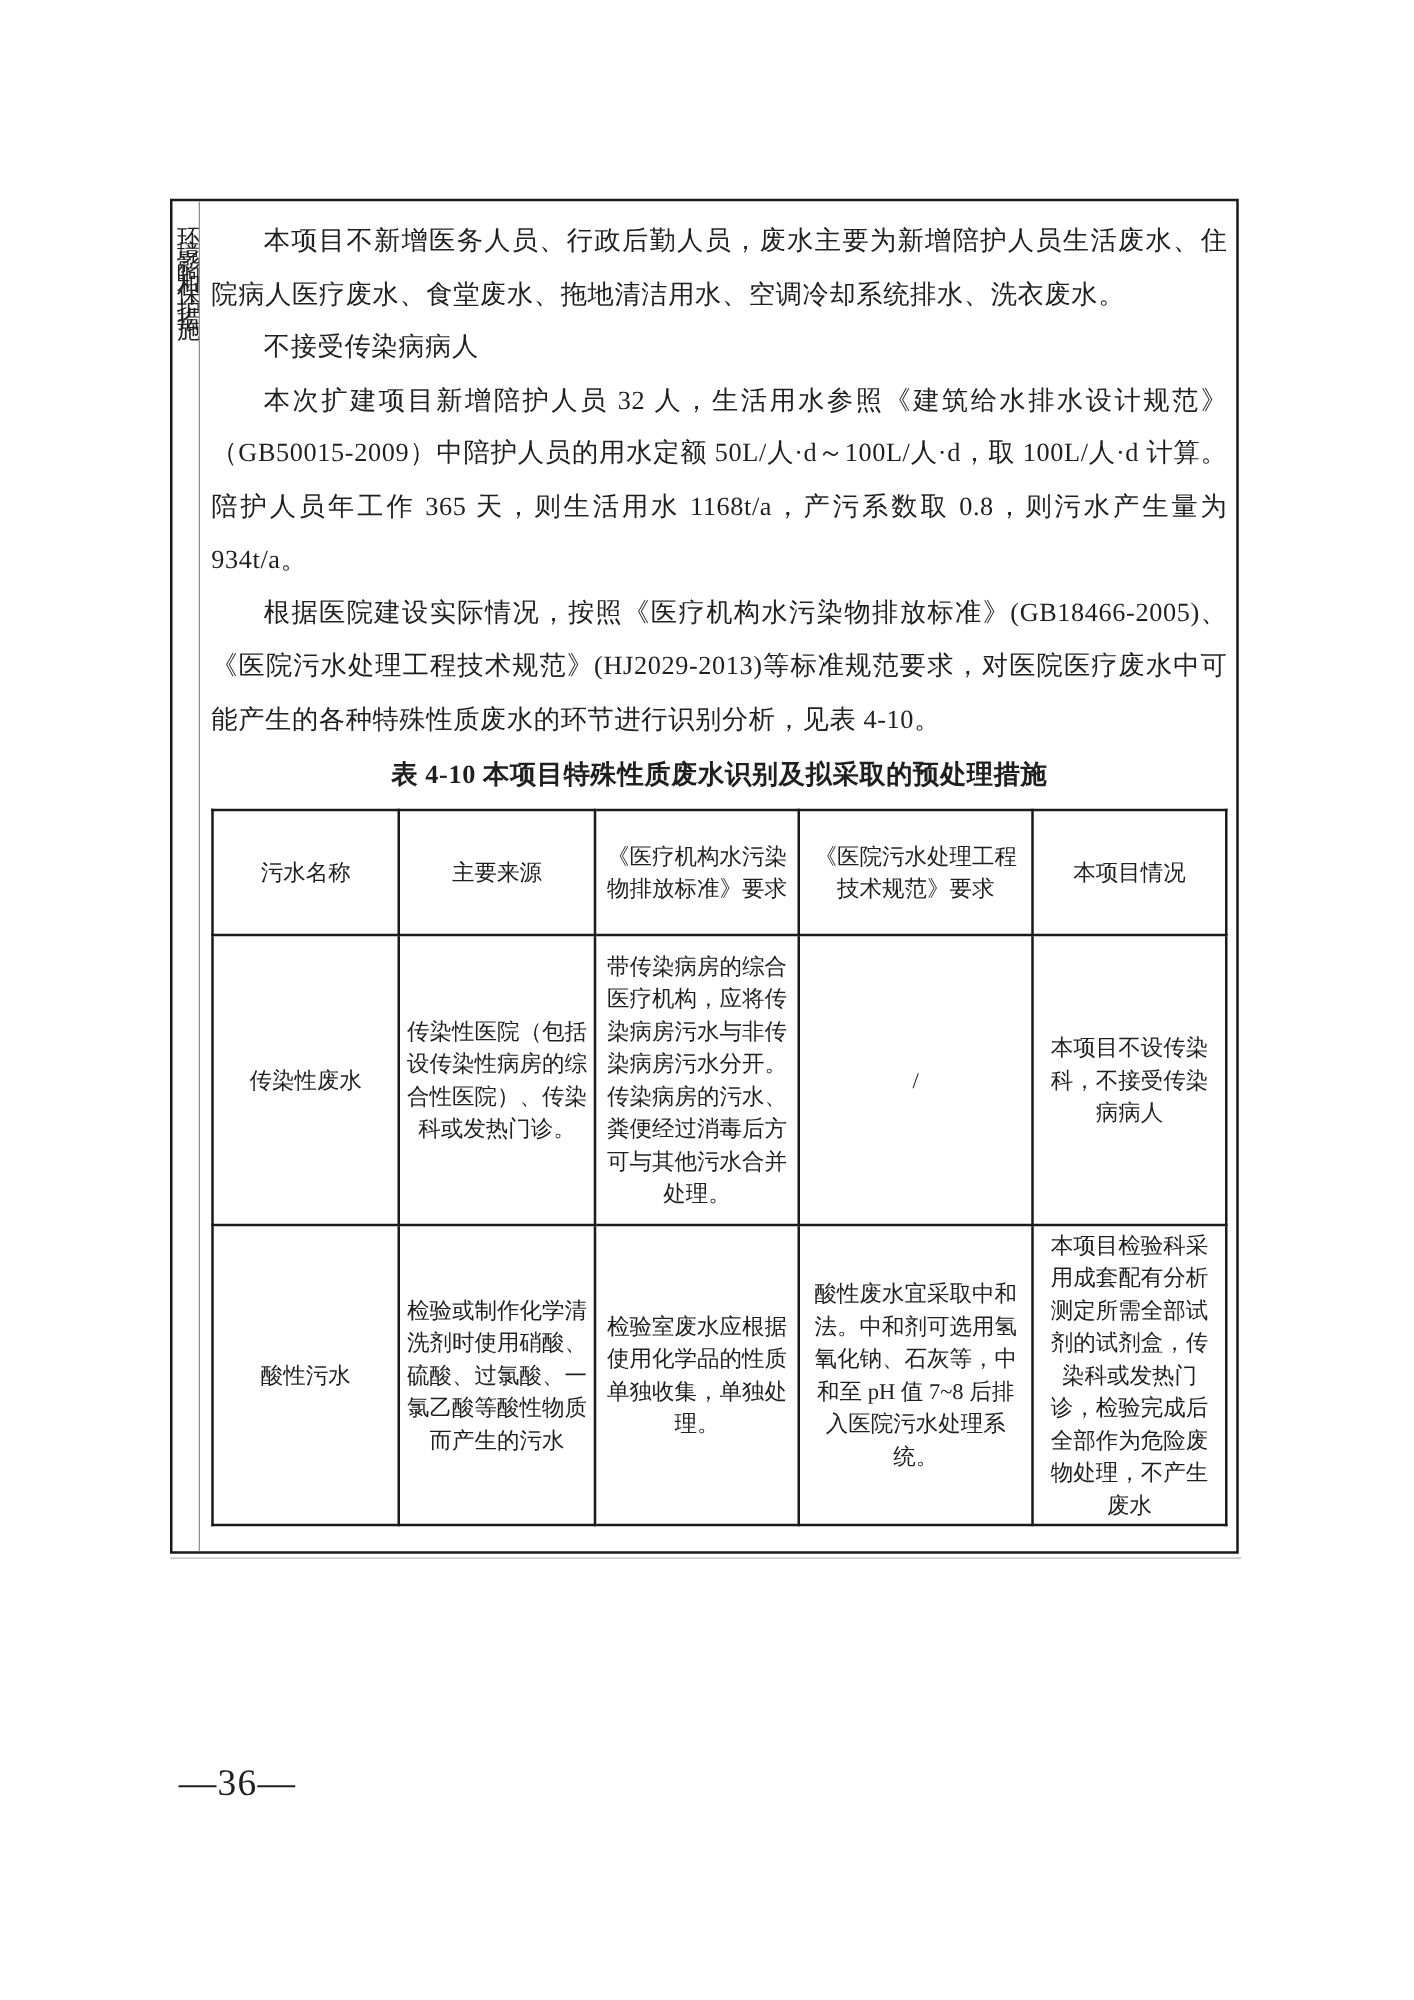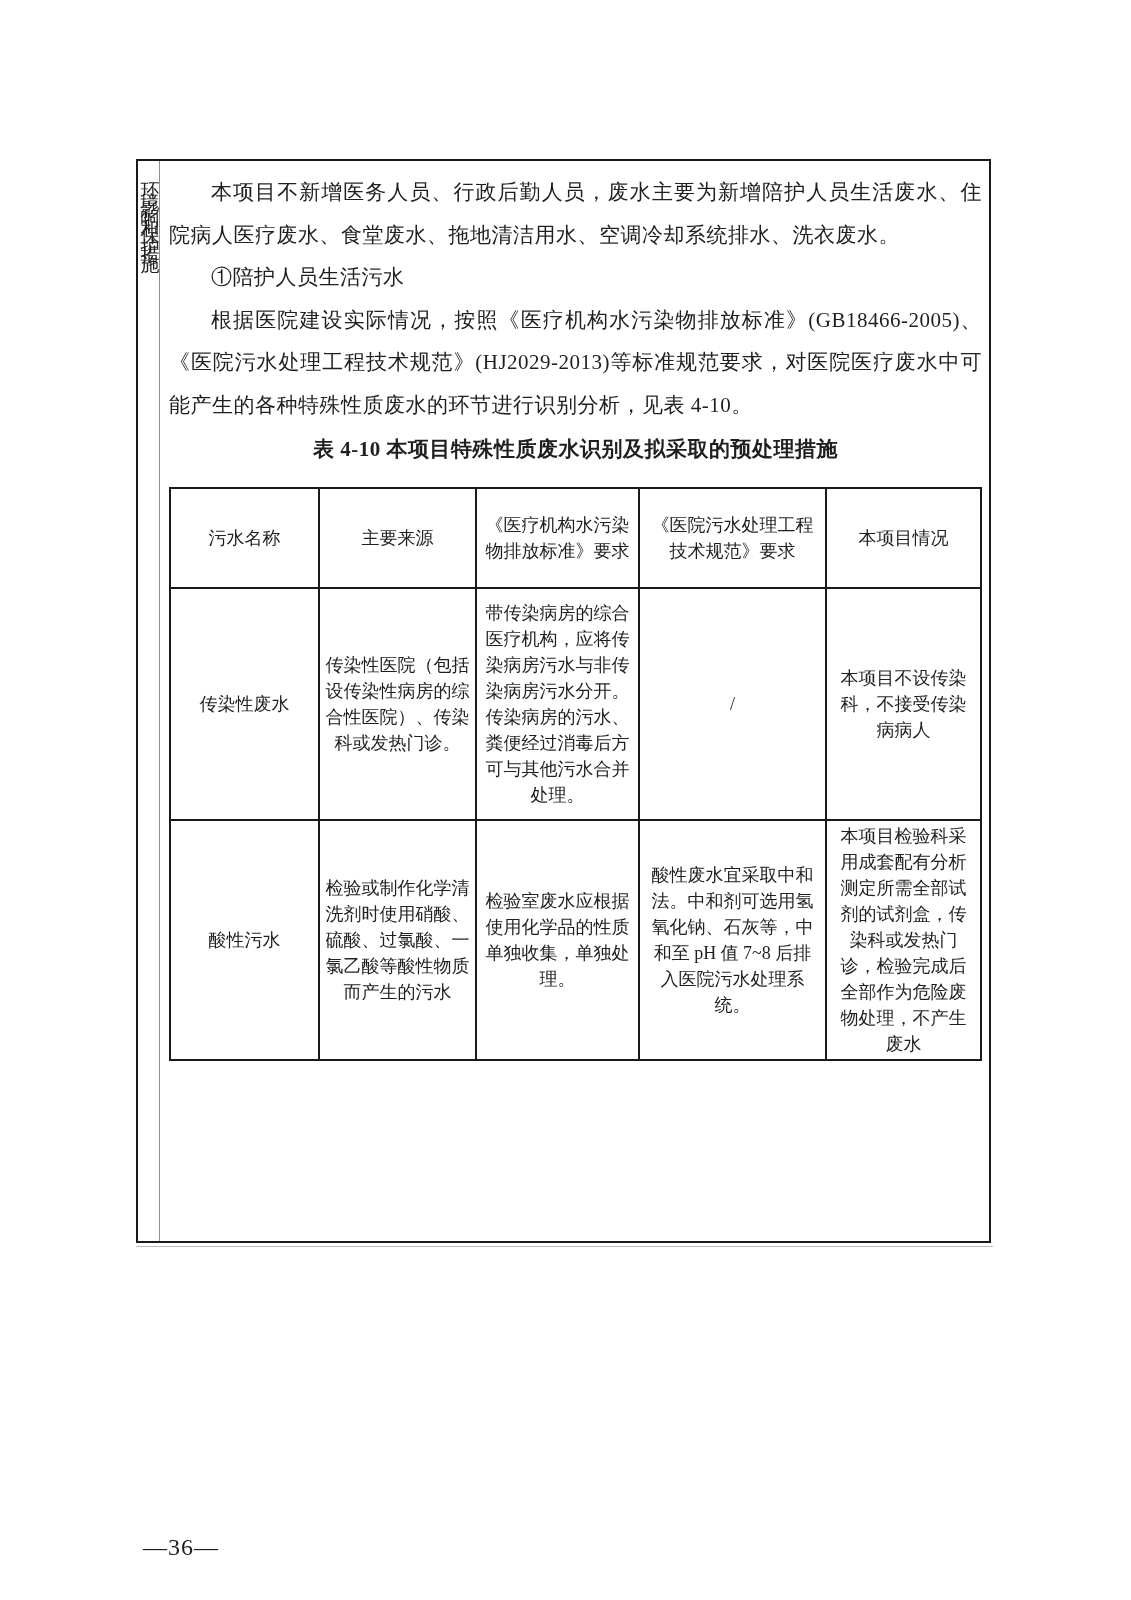--- a/index.html
+++ b/index.html
@@ -33,54 +33,55 @@
   }
   .content { flex:1 1 auto; padding:10px 12px 16px 9px; }
   .para {
     font-size:21px; line-height:42.5px;
     text-align:justify; text-indent:2em;
     letter-spacing:0.5px;
   }
   .table-title {
     text-align:center; font-weight:bold;
     font-size:21px; line-height:28px;
-    margin-top:9px; margin-bottom:24px;
+    margin-top:9px; margin-bottom:14px;
     letter-spacing:0.5px;
   }
   table.pre-table {
     border-collapse:collapse; table-layout:fixed;
     width:811px; margin-left:0;
   }
   .pre-table col.c1{width:149px}.pre-table col.c2{width:157px}
   .pre-table col.c3{width:163px}.pre-table col.c4{width:187px}
   .pre-table col.c5{width:155px}
   .pre-table th, .pre-table td {
     border:2px solid #1a1a1a;
     font-weight:normal; font-size:18px; line-height:26px;
     text-align:center; vertical-align:middle;
     padding:2px 5px;
   }
   .pre-table tr.hdr { height:100px; }
   .pre-table tr.r1  { height:232px; }
   .pre-table tr.r2  { height:228px; }
   .page-num {
-    position:absolute; left:143px; top:1534px;
-    font-size:24px; letter-spacing:1px;
+    position:absolute; left:143px; top:1410px;
+    font-size:30px; letter-spacing:1px;
   }
 </style>
 </head>
 <body>
 
 <div class="doc-box">
   <div class="side-label">
     <span>环境影响和保护措施</span>
   </div>
   <div class="content">
     <p class="para">本项目不新增医务人员、行政后勤人员，废水主要为新增陪护人员生活废水、住院病人医疗废水、食堂废水、拖地清洁用水、空调冷却系统排水、洗衣废水。</p>
-    <p class="para">①陪护人员生活污水</p>
+    <p class="para">不接受传染病病人</p>
+    <p class="para">本次扩建项目新增陪护人员 32 人，生活用水参照《建筑给水排水设计规范》（GB50015-2009）中陪护人员的用水定额 50L/人·d～100L/人·d，取 100L/人·d 计算。陪护人员年工作 365 天，则生活用水 1168t/a，产污系数取 0.8，则污水产生量为 934t/a。</p>
     <p class="para">根据医院建设实际情况，按照《医疗机构水污染物排放标准》(GB18466-2005)、《医院污水处理工程技术规范》(HJ2029-2013)等标准规范要求，对医院医疗废水中可能产生的各种特殊性质废水的环节进行识别分析，见表 4-10。</p>
 
     <div class="table-title">表 4-10 本项目特殊性质废水识别及拟采取的预处理措施</div>
 
     <table class="pre-table">
       <colgroup>
         <col class="c1">
           <col class="c2">
           <col class="c3">
           <col class="c4">

